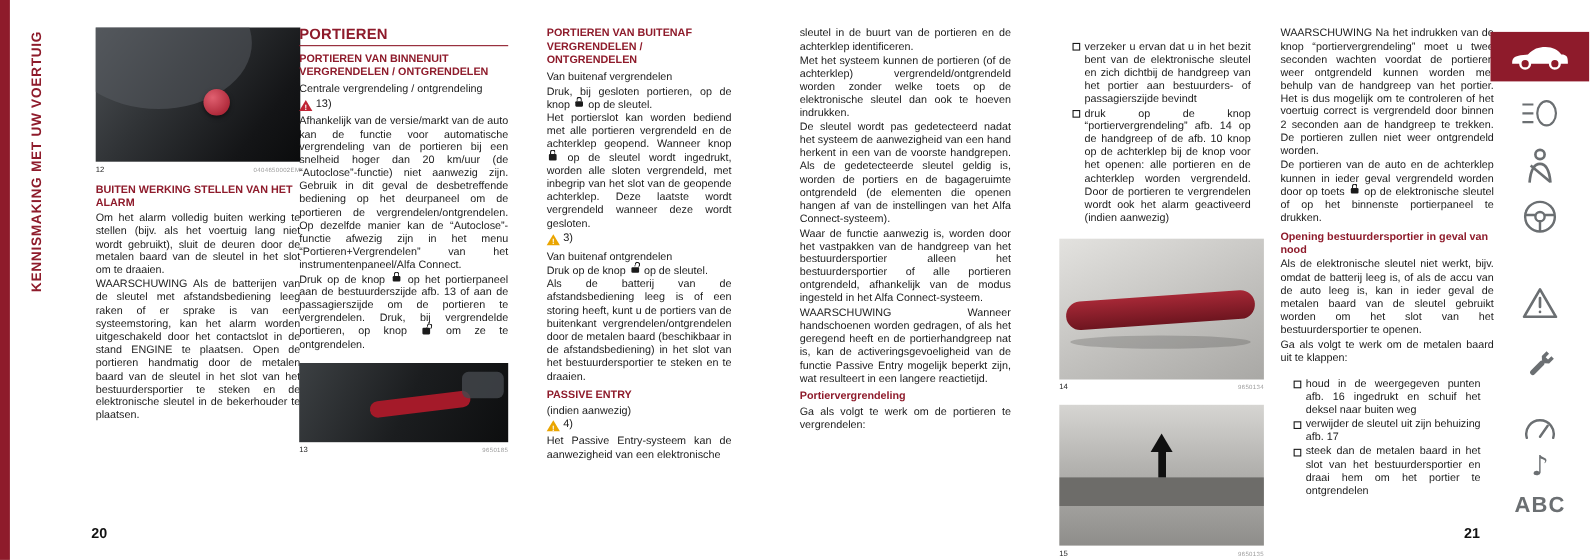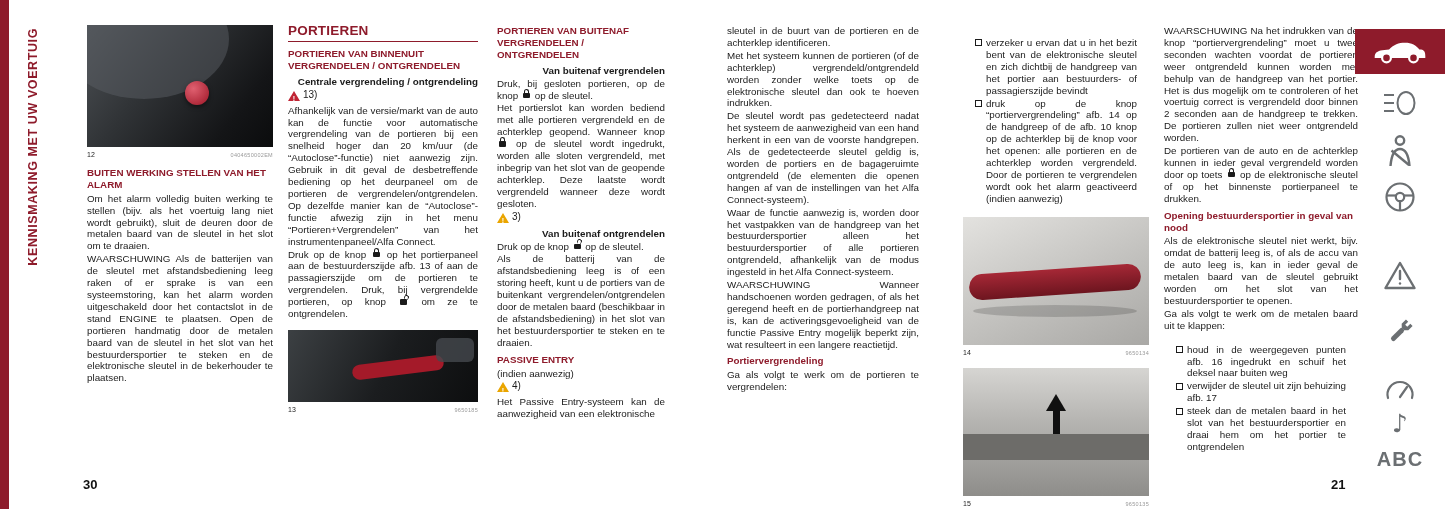--- a/index.html
+++ b/index.html
@@ -8,32 +8,32 @@
           --mar:#8e1b2b;--ink:#1b1b1b;--gray:#6b6f72;color:var(--ink)}
 
   
   .edge-bar{position:absolute;left:0;top:0;width:9px;height:100%;background:var(--mar)}
   .side-tab{position:absolute;left:26px;top:28px;writing-mode:vertical-rl;transform:rotate(180deg);
             color:var(--mar);font-weight:bold;font-size:12.5px;letter-spacing:.6px;white-space:nowrap}
 
   
   .col{position:absolute;top:25px;font-size:9.8px;line-height:11.9px;text-align:justify;color:var(--ink)}
   #col1{left:87px;width:186px}
-  #col2{left:288px;width:190px}
+  #col2{left:272px;width:190px}
   #col3{left:497px;width:168px}
   #col4{left:727px;width:192px}
   #col5{left:963px;width:186px}
   #col6{left:1164px;width:194px}
 
   .bp{margin:0 0 1px}
   .h-title{font-size:13.5px;font-weight:bold;color:var(--mar);text-align:left;
            border-bottom:1.8px solid var(--mar);padding-bottom:4px;margin:0 0 6px;letter-spacing:.2px}
   .h-red{font-size:9.8px;line-height:11.9px;font-weight:bold;color:var(--mar);text-align:left;margin:5px 0 2px}
   .h-red.first{margin-top:0}
-  .h-bold{font-weight:bold;text-align:right;margin:4px 0 1px}
+  .h-bold{font-weight:normal;text-align:left;margin:4px 0 1px}
   .note{margin:0 0 1px;text-align:left}
 
   
   .warn-row{display:flex;align-items:flex-start;margin:3px 0 3px}
   .w-ico{position:relative;width:13px;height:11px;flex:0 0 auto}
   .w-ico .t{position:absolute;left:0;top:0;width:0;height:0;
             border-left:6px solid transparent;border-right:6px solid transparent;border-bottom:10.5px solid #c02434}
   .w-ico.amber .t{border-bottom-color:#eaa500}
   .w-ico::after{content:"!";position:absolute;left:4.8px;top:2.2px;font-size:7px;font-weight:bold;color:#fff}
   .warn-num{font-size:10px;line-height:9px;margin-left:2px;position:relative;top:-1px}
@@ -262,16 +262,16 @@
       </svg>
     </div>
     <div class="ri" id="ri7">
       <span class="mm-note">♪</span>
     </div>
     <div class="ri" id="ri8">
       <span class="abc">ABC</span>
     </div>
   </div>
 
-  <div class="pagenum" id="pn-left">30</div>
+  <div class="pagenum" id="pn-left">20</div>
   <div class="pagenum" id="pn-right">21</div>
 
 </div>
 
 </body></html>

